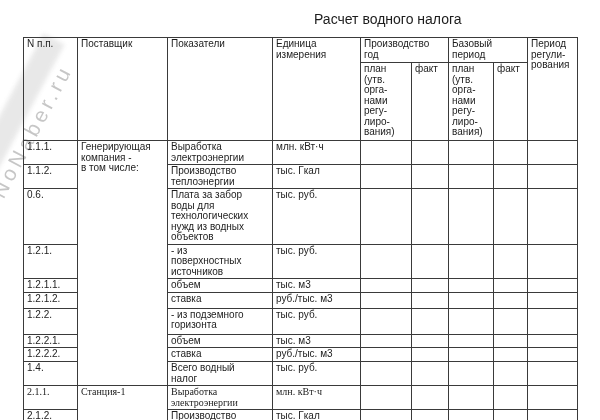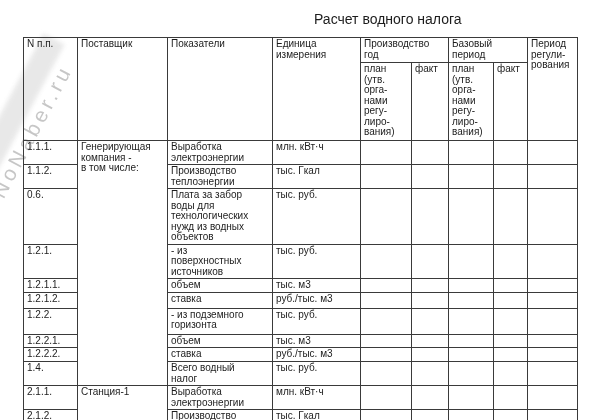--- a/index.html
+++ b/index.html
@@ -222,21 +222,21 @@
         <td>1.4.</td>
         <td>Всего водный
 налог</td>
         <td>тыс. руб.</td>
         <td></td>
         <td></td>
         <td></td>
         <td></td>
         <td></td>
       </tr>
-      <tr style="height: 24px;">
+      <tr style="height: 24px; font-family: Liberation Serif, serif;">
         <td>2.1.1.</td>
         <td rowspan="2">Станция-1</td>
         <td>Выработка
 электроэнергии</td>
         <td>млн. кВт·ч</td>
         <td></td>
         <td></td>
         <td></td>
         <td></td>
         <td></td>

